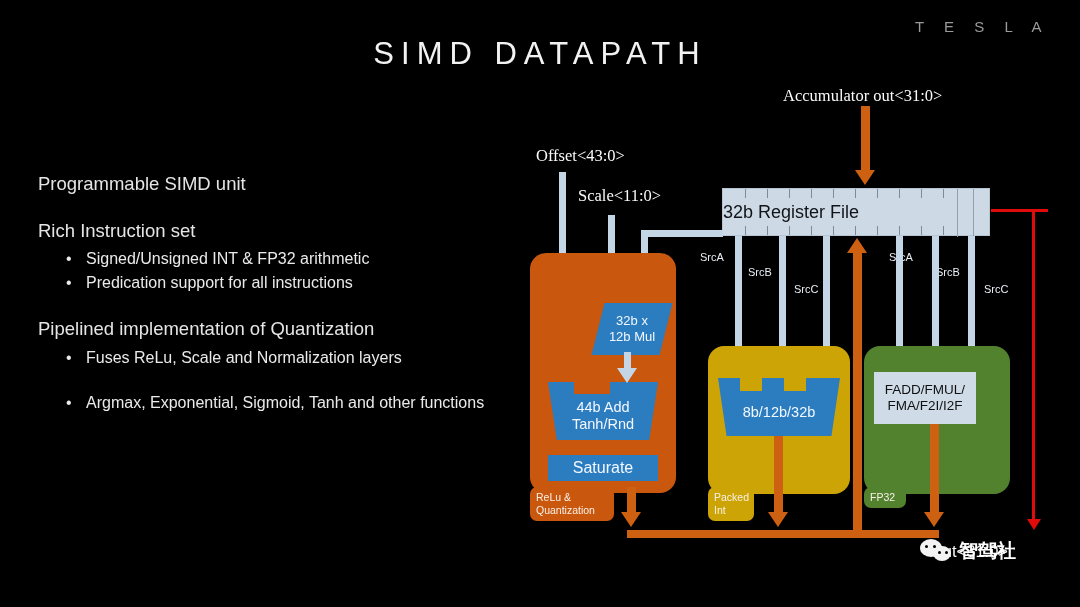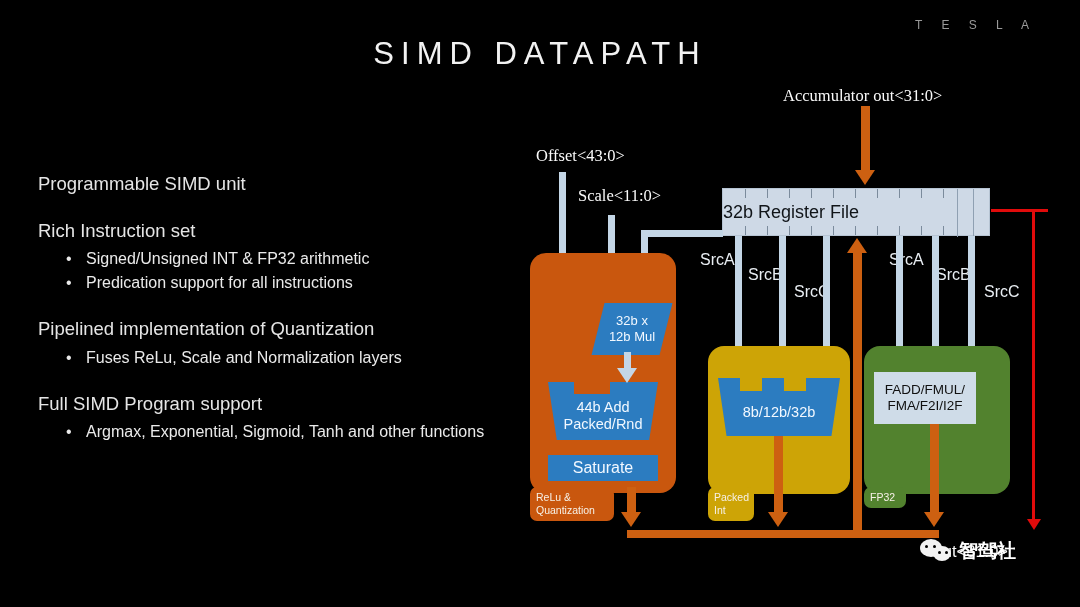--- a/index.html
+++ b/index.html
@@ -11,21 +11,21 @@
   }
   #slide {
     position: relative;
     width: 1080px; height: 607px;
     background: #000;
     color: #fff;
   }
   
   #tesla-logo {
     position: absolute; left: 915px; top: 18px;
-    font-size: 12px; letter-spacing: 8px;
+    font-size: 15px; letter-spacing: 8px;
     color: #9a9a9a; font-weight: 400;
   }
   #slide-title {
     position: absolute; left: 0; top: 36px; width: 1080px;
     text-align: center;
     font-size: 31px; letter-spacing: 7px; color: #f2f2f2; font-weight: 400;
   }
   
   #bullets { position: absolute; left: 38px; top: 172px; width: 470px; }
   .b-head {
@@ -36,21 +36,21 @@
   .b-sub {
     display: flex; font-size: 16px; color: #eaeaea;
     line-height: 1.32; margin-left: 28px; margin-top: 3px;
   }
   .b-dot { width: 20px; flex: none; text-align: left; }
   .b-txt { flex: 1; }
   
   #diagram { position: absolute; left: 0; top: 0; width: 1080px; height: 607px; }
   .lbl { position: absolute; white-space: nowrap; }
   .lbl-white { color: #fafafa; font-size: 16.5px; font-family: Liberation Serif, serif; }
-  .lbl-src { color: #e9eef3; font-size: 16px; }
+  .lbl-src { color: #e9eef3; font-size: 11px; }
   
   #regfile {
     position: absolute; left: 722px; top: 188px; width: 268px; height: 48px;
     background: #ced9e6; border: 1px solid #b6c4d3;
   }
   #regfile .rf-label {
     position: absolute; left: 0; top: 13px; width: 268px;
     text-align: left; color: #101418; font-size: 18px;
   }
   .rf-tick-row { position: absolute; left: 0; width: 268px; height: 9px; }
@@ -178,21 +178,20 @@
 
     <div class="b-group">
       <div class="b-head">Pipelined implementation of Quantization</div>
       <div class="b-sub">
         <span class="b-dot">•</span>
         <span class="b-txt">Fuses ReLu, Scale and Normalization layers</span>
       </div>
     </div>
 
     <div class="b-group">
-      <div class="b-head">Full SIMD Program support</div>
       <div class="b-sub">
         <span class="b-dot">•</span>
         <span class="b-txt">Argmax, Exponential, Sigmoid, Tanh and other functions</span>
       </div>
     </div>
 
   </div>
 
   <div id="diagram">
 
@@ -281,21 +280,21 @@
     <div class="fu" id="fu-mul">
       <div class="fu-txt">
         <span>32b x</span>
         <span>12b Mul</span>
       </div>
     </div>
 
     <div class="fu" id="fu-add">
       <div class="fu-txt">
         <span>44b Add</span>
-        <span>Packed/Rnd</span>
+        <span>Tanh/Rnd</span>
       </div>
     </div>
 
     <div class="ln ln-blue" style="left:624px; top:352px; width:7px; height:20px;"></div>
     <div class="arw arw-down-blue" style="left:617px; top:368px;"></div>
 
     <div class="fu" id="fu-sat">
       <div class="fu-txt">
         <span>Saturate</span>
       </div>

